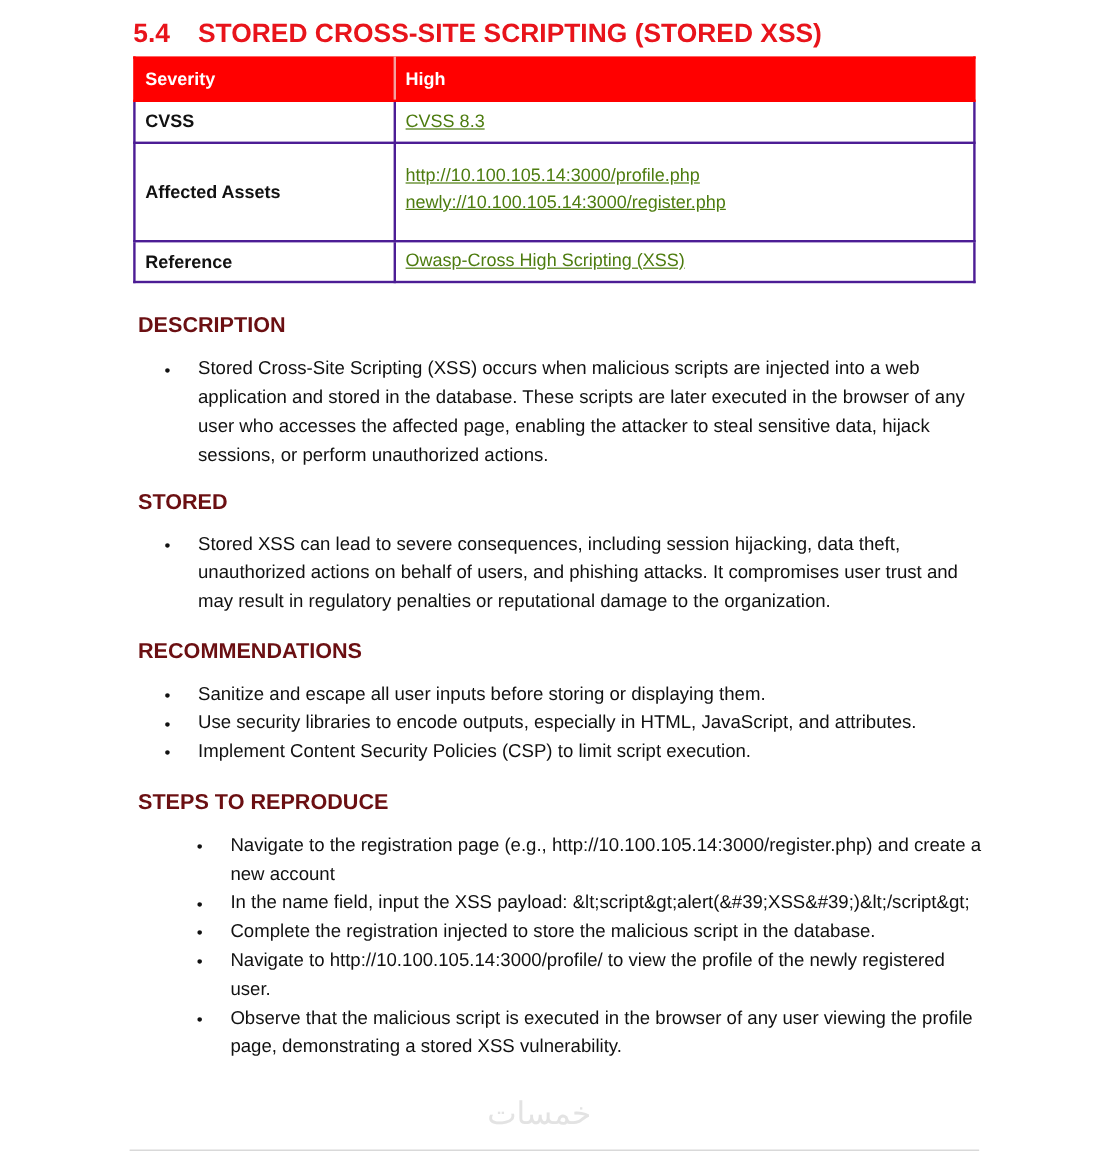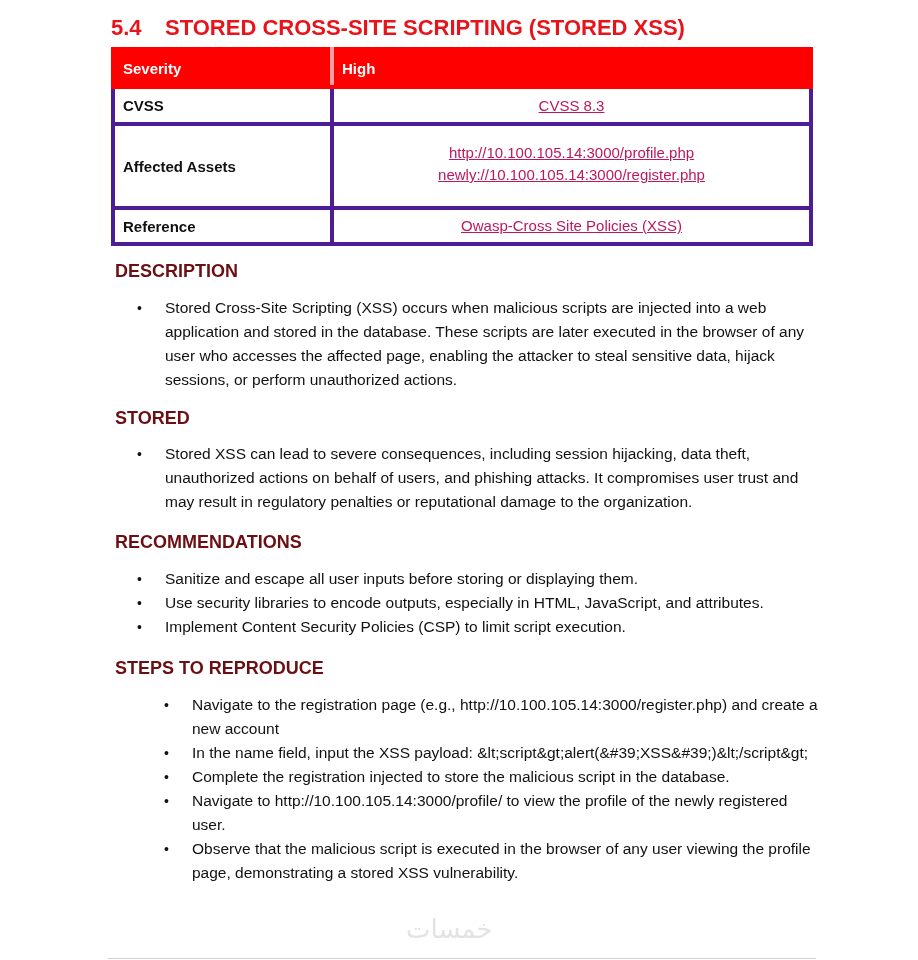--- a/index.html
+++ b/index.html
@@ -37,21 +37,21 @@
     }
     table.info {
       position: absolute;
       left: 107px;
       top: 47px;
       width: 702px;
       border-collapse: collapse;
       font-size: 15px;
     }
     table.info td {
-      border: 4px solid #4c1d95;
+      border: 2px solid #4c1d95;
       padding: 0 8px;
       vertical-align: middle;
     }
     table.info td.key {
       width: 199px;
       font-weight: bold;
     }
     table.info tr.head td {
       background: #ff0000;
       color: #ffffff;
@@ -59,25 +59,24 @@
       height: 34px;
       border-color: #ff0000;
       border-right-color: #f4a0a0;
     }
     table.info tr.head td:last-child { border-right-color: #ff0000; }
     table.info tr.cvss td { height: 33px; }
     table.info tr.assets td { height: 64px; }
     table.info tr.assets td.val { vertical-align: top; padding-top: 16px; }
     table.info tr.ref td { height: 32px; }
     a.lnk {
-      color: #be185d;
+      color: #4d7c0f;
       text-decoration: underline;
       display: block;
       line-height: 22px;
-      text-align: center;
     }
     h2.sub {
       position: absolute;
       left: 107px;
       margin: 4px;
       font-size: 18px;
       font-weight: bold;
       color: #6b0f12;
     }
     ul.blist {
@@ -141,21 +140,21 @@
     <tr class="assets">
       <td class="key">Affected Assets</td>
       <td class="val">
         <a class="lnk">http://10.100.105.14:3000/profile.php</a>
         <a class="lnk">newly://10.100.105.14:3000/register.php</a>
       </td>
     </tr>
     <tr class="ref">
       <td class="key">Reference</td>
       <td class="val">
-        <a class="lnk">Owasp-Cross Site Policies (XSS)</a>
+        <a class="lnk">Owasp-Cross High Scripting (XSS)</a>
       </td>
     </tr>
   </tbody>
     </table>
 
   <h2 class="sub" style="top:257px;">DESCRIPTION</h2>
   <ul class="blist" style="left:107px; top:296px; width:706px;">
     <li><span class="bullet">•</span><span>Stored Cross-Site Scripting (XSS) occurs when malicious scripts are injected into a web application and stored in the database. These scripts are later executed in the browser of any user who accesses the affected page, enabling the attacker to steal sensitive data, hijack sessions, or perform unauthorized actions.</span></li>
   </ul>
 

